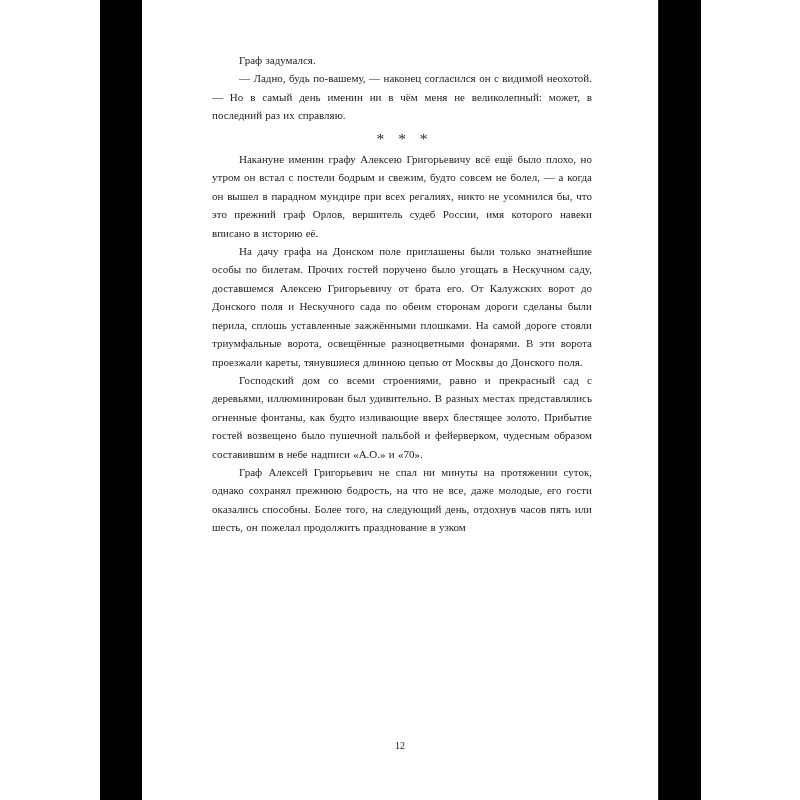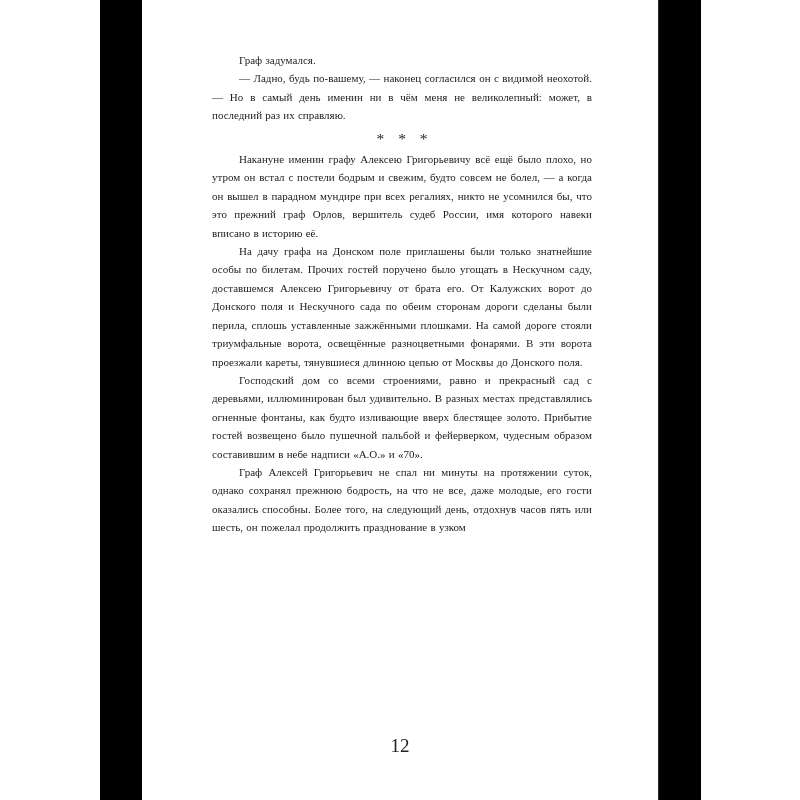--- a/index.html
+++ b/index.html
@@ -57,21 +57,21 @@
     letter-spacing: 5px;
     padding-left: 5px; 
     color: #1d1d1d;
   }
   .folio {
     position: absolute;
     left: 0;
     right: 0;
     top: 737px;
     text-align: center;
-    font-size: 19px;
+    font-size: 10px;
     line-height: 18px;
     color: #222222;
   }
 </style>
 </head>
 <body>
 
 <div class="scene">
   <div class="edge-band left"></div>
 

